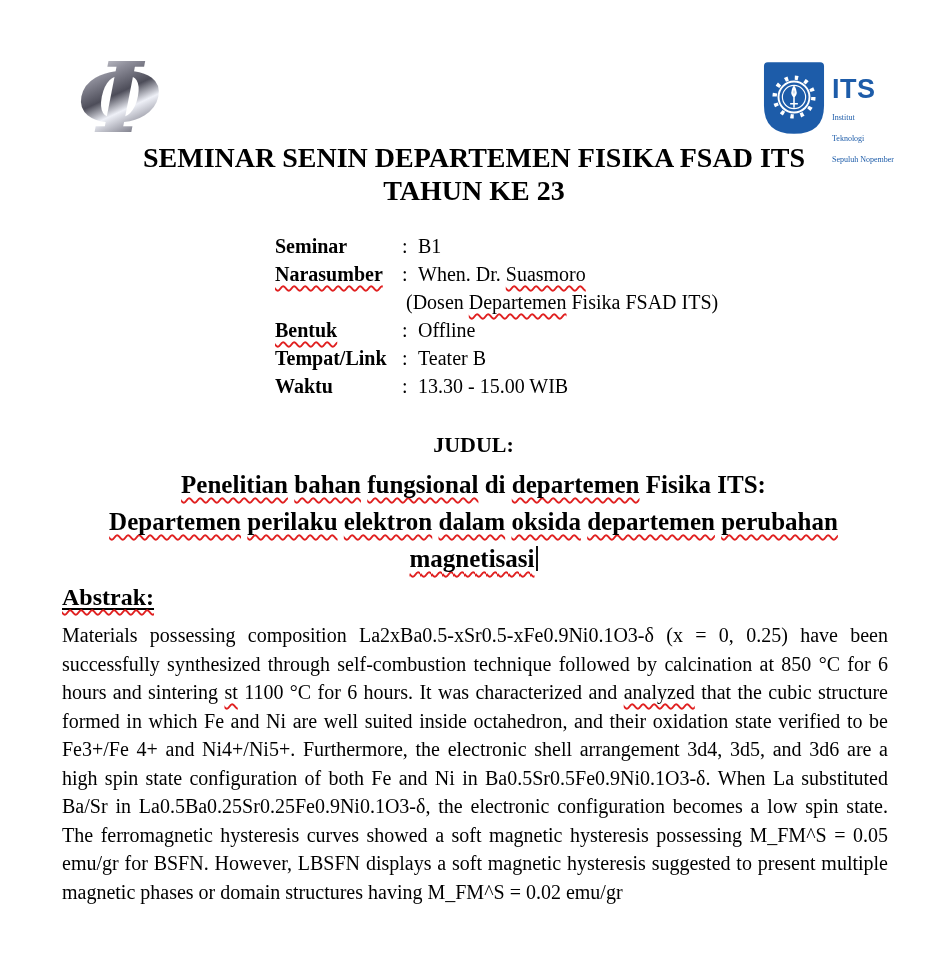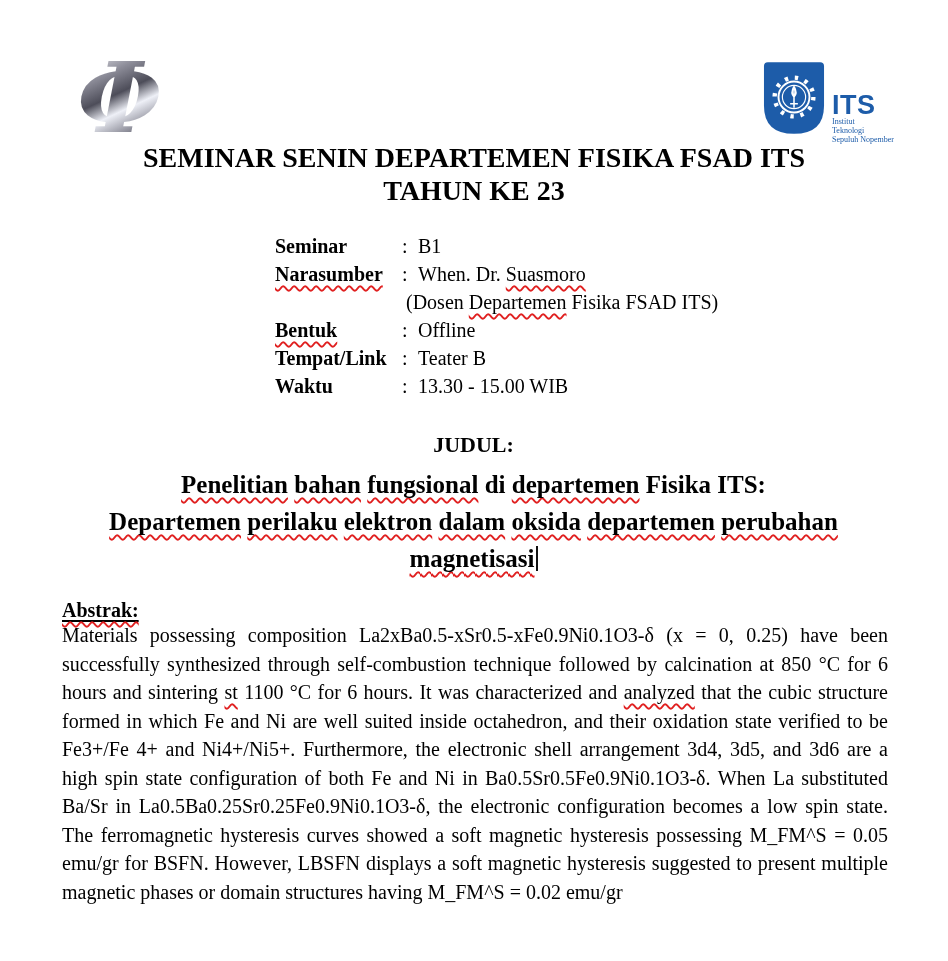--- a/index.html
+++ b/index.html
@@ -9,39 +9,39 @@
   
   .phi-logo{position:absolute;left:70px;top:50px;width:100px;height:96px;
             display:flex;align-items:center;justify-content:center;}
   .phi-glyph{font-family:"DejaVu Serif",serif;font-style:italic;font-weight:700;
              font-size:98px;line-height:1;
              background:linear-gradient(155deg,#f6f6fb 4%,#8d8d99 28%,#4d4d59 46%,#eef0f7 60%,#6d6d7a 82%,#c2c3cd 100%);
              -webkit-background-clip:text;background-clip:text;color:transparent;}
 
   
   .its-logo{position:absolute;left:763px;top:61px;display:flex;gap:7px;align-items:flex-start;}
-  .its-text{display:flex;flex-direction:column;margin-top:32px;}
+  .its-text{display:flex;flex-direction:column;margin-top:16px;gap:12px;}
   .its-wordmark{font-family:"Liberation Sans",sans-serif;font-weight:bold;
                 font-size:27px;line-height:24px;color:var(--its-blue);letter-spacing:.5px;}
   .its-sub{font-family:Liberation Serif, serif;font-size:8px;line-height:9px;
            color:var(--its-blue);}
 
   .main-title{position:absolute;top:141px;left:0;width:948px;text-align:center;
               font-weight:bold;font-size:28px;line-height:33px;}
 
   .details-block{position:absolute;top:232px;left:275px;font-size:20px;line-height:28px;}
   .detail-label{display:inline-block;width:127px;font-weight:bold;}
   .detail-colon{display:inline-block;width:4px;}
   .detail-colon.has-colon{width:16px;}
 
   .judul-block{position:absolute;top:430px;left:0;width:947px;text-align:center;font-weight:bold;}
   .judul-heading{font-size:22px;line-height:30px;margin-bottom:6px;}
   .judul-line{font-size:25px;line-height:37px;}
 
-  .abstrak-heading{position:absolute;top:584px;left:62px;font-size:20px;font-weight:bold;margin-top:15px;}
+  .abstrak-heading{position:absolute;top:584px;left:62px;font-size:24px;font-weight:bold;}
   .abstract-body{position:absolute;top:621px;left:62px;width:826px;
                  font-size:20px;line-height:28.5px;text-align:justify;}
 
   .sq{text-decoration-line:underline;text-decoration-style:wavy;
       text-decoration-color:var(--sq-red);text-decoration-thickness:1.5px;
       text-underline-offset:4px;text-decoration-skip-ink:none;}
   .u{text-decoration-line:underline;text-decoration-style:solid;
      text-decoration-thickness:1.5px;text-underline-offset:3px;text-decoration-skip-ink:none;}
 
   .caret{display:inline-block;width:2px;height:25px;background:#121212;

